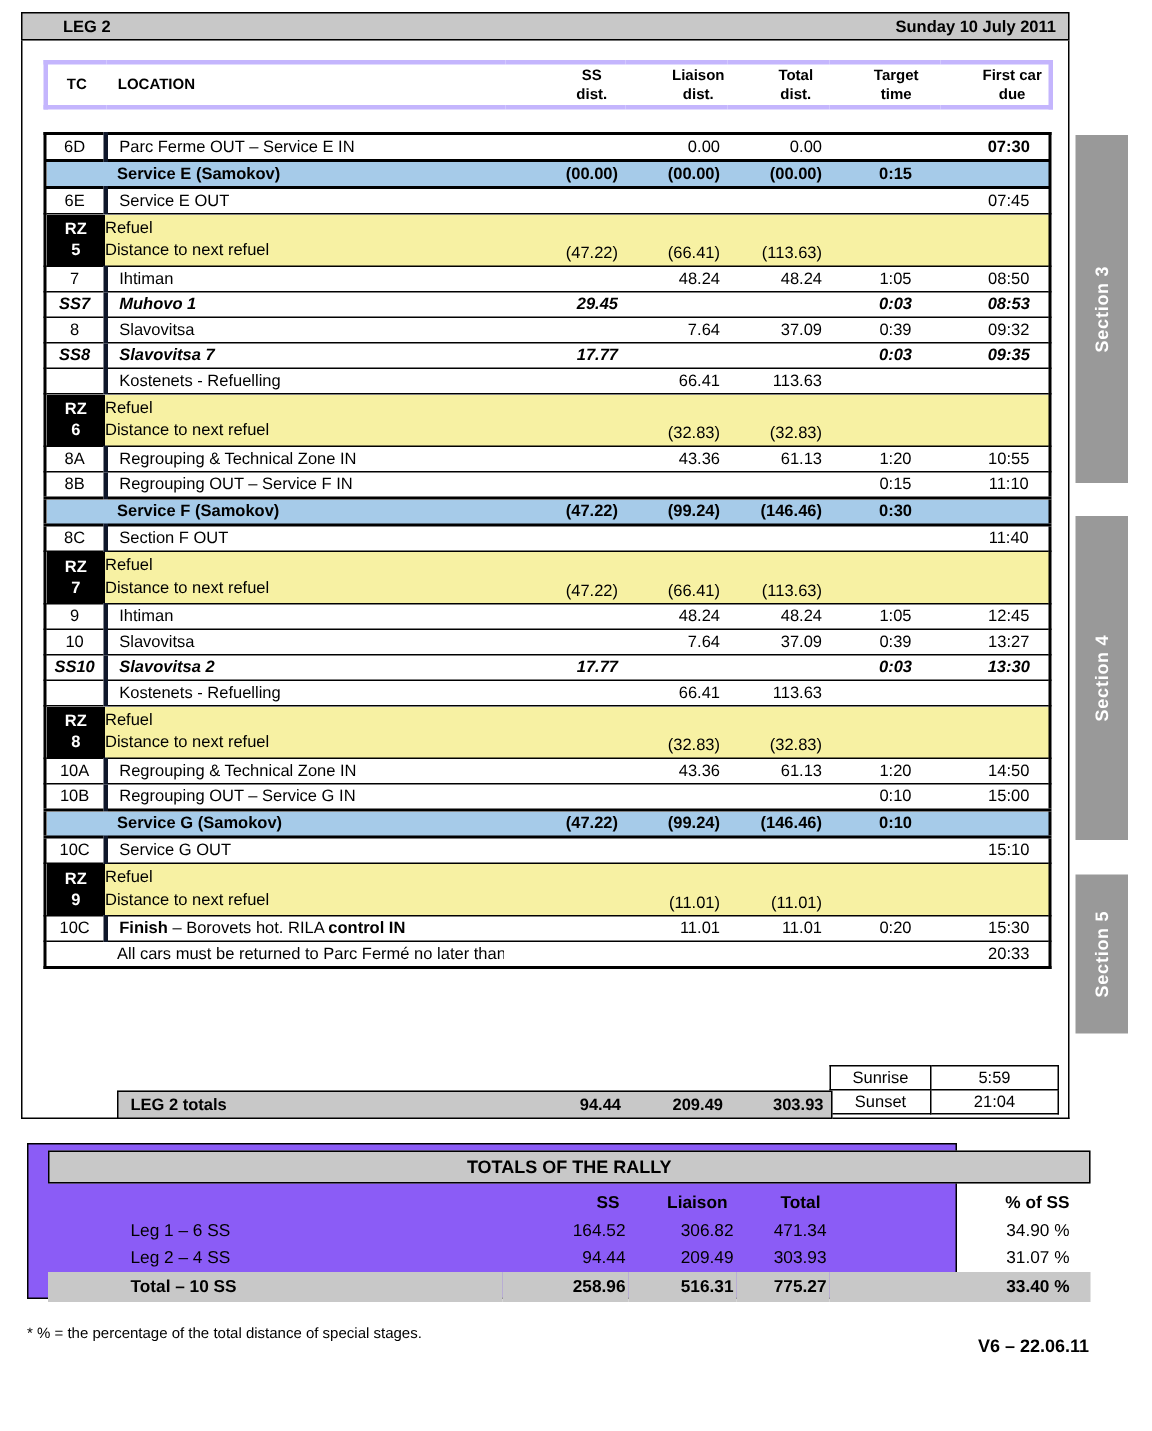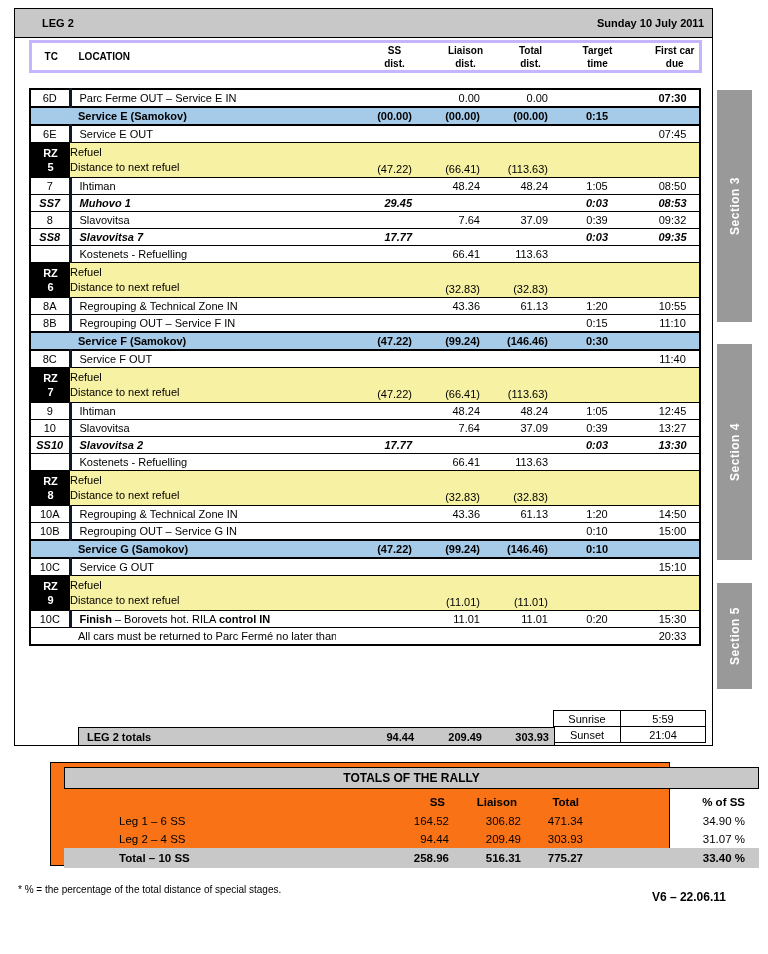--- a/index.html
+++ b/index.html
@@ -5,21 +5,21 @@
   html,body { margin:0; padding:0; }
   body {
     width:768px; height:954px; background:#ffffff; position:relative;
     font-family:"Liberation Sans", sans-serif; color:#000;
     -webkit-font-smoothing:antialiased;
   }
   .page { position:absolute; inset:0; }
 
   
   .leg-bar {
-    position:absolute; left:14px; top:8px; width:699px; height:30px;
+    position:absolute; left:14px; top:8px; width:699px; height:19px;
     background:#c8c8c8; border:1px solid #000; box-sizing:border-box;
     display:flex; align-items:center; justify-content:space-between;
     font-size:11px; font-weight:bold;gap:27px;
   }
   .leg-bar .leg { margin-left:27px; }
   .leg-bar .date { margin-right:8px; }
 
   
   .outer-box {
     position:absolute; left:14px; top:27px; width:699px; height:719px;
@@ -101,21 +101,21 @@
     transform:rotate(-90deg); white-space:nowrap; color:#fff;
     font-weight:bold; font-size:12px; letter-spacing:0.5px;
   }
   .tab-3 { top:90px;  height:232px; }
   .tab-4 { top:344px; height:216px; }
   .tab-5 { top:583px; height:106px; }
 
   
   .rally-box {
     position:absolute; left:18px; top:762px; width:620px; height:104px;
-    border:1.5px solid #000; box-sizing:border-box; background:#f97316;margin-left:32px;
+    border:1.5px solid #000; box-sizing:border-box; background:#8b5cf6;
   }
   .rally-title {
     position:absolute; left:13px; top:4px; width:695px; height:22px;
     background:#c8c8c8; border:1px solid #000; box-sizing:border-box;
     text-align:center; font-weight:bold; font-size:12px; line-height:20px;
   }
   .rally-table {
     position:absolute; left:13px; top:29px; width:695px;
     border-collapse:collapse; table-layout:fixed; font-size:11.5px;
   }
@@ -321,21 +321,21 @@
           <td class="tc nob"></td>
           <td class="loc">Service F (Samokov)</td>
           <td class="num">(47.22)</td>
           <td class="num">(99.24)</td>
           <td class="num">(146.46)</td>
           <td class="tgt">0:30</td>
           <td class="due"></td>
         </tr>
         <tr>
           <td class="tc">8C</td>
-          <td class="loc">Service F OUT</td>
+          <td class="loc">Section F OUT</td>
           <td class="num"></td>
           <td class="num"></td>
           <td class="num"></td>
           <td class="tgt"></td>
           <td class="due">11:40</td>
         </tr>
         <tr class="rz-row">
           <td class="rz-box">
             <div>RZ</div>
             <div>7</div>

